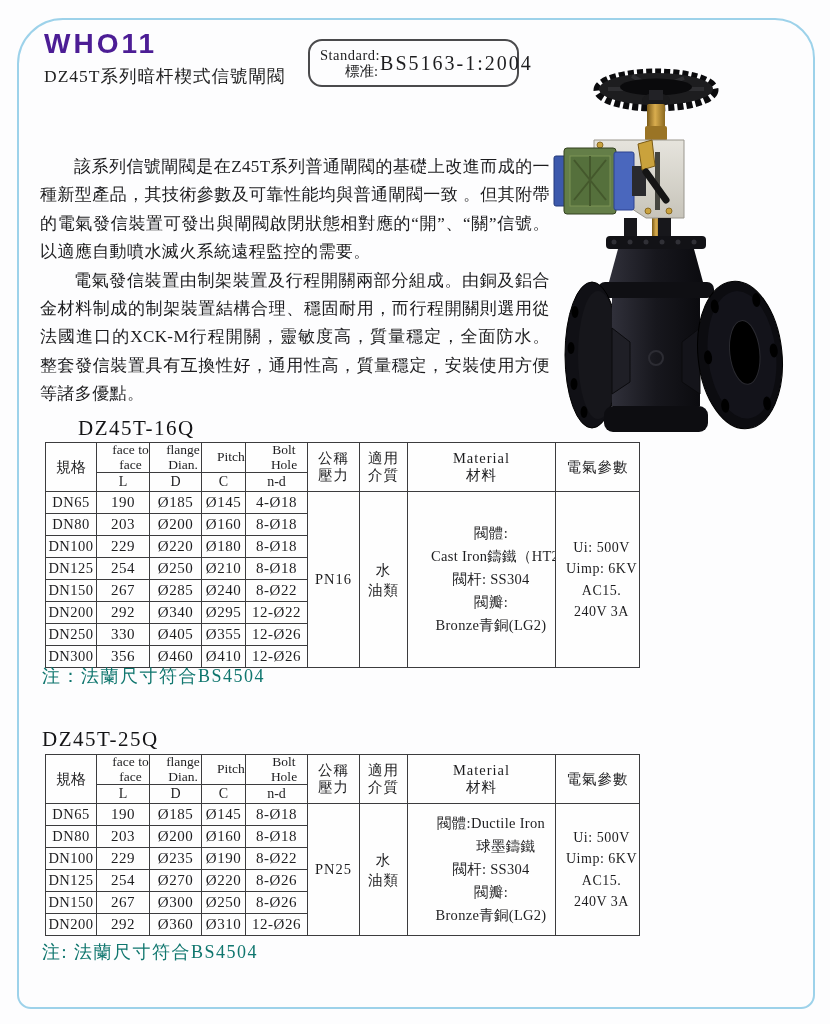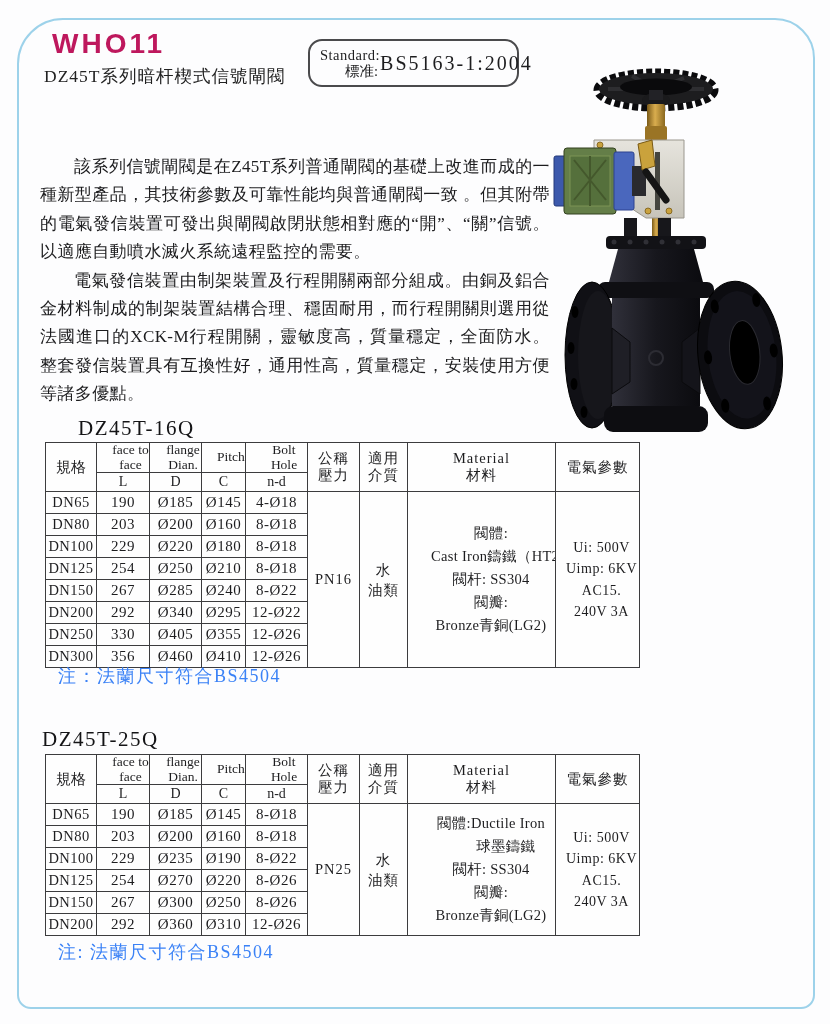--- a/index.html
+++ b/index.html
@@ -14,21 +14,21 @@
     background:#fdfdfe; overflow:hidden;
   }
   .frame {
     position:absolute; left:17px; top:18px; right:15px; bottom:15px;
     border:2px solid #9dd2ea; border-radius:46px 40px 14px 14px;
     pointer-events:none;
   }
   .model-title {
     position:absolute; left:44px; top:28px;
     font-family:"Liberation Sans","DejaVu Sans",sans-serif;
-    font-weight:bold; font-size:28px; letter-spacing:3px; color:#be185d;margin-left:8px;
+    font-weight:bold; font-size:28px; letter-spacing:3px; color:#4c1d95;
   }
   .sub-title {
     position:absolute; left:44px; top:64px;
     font-size:17.5px; letter-spacing:1px; color:#222;
   }
   .standard-box {
     position:absolute; left:308px; top:39px; width:211px; height:48px;
     border:2px solid #4a4a4c; border-radius:14px;
     display:flex; align-items:center; padding:2px 8px 2px 10px;
   }
@@ -64,21 +64,21 @@
   tr.hrow1 th { height:27px; }
   td.c-spec { font-size:14.5px; letter-spacing:0.5px; }
   td.c-num { font-size:15px; letter-spacing:0.5px; }
   td.c-press { font-size:14.5px; letter-spacing:1px; }
   td.c-medium { font-size:14.5px; line-height:20px; white-space:pre-line; letter-spacing:1px; }
   td.c-material { text-align:left; padding:4px 4px 4px 9px; }
   td.c-material div { font-size:14.5px; line-height:23px; white-space:pre; letter-spacing:0.3px;margin-left:14px; }
   td.c-elec { text-align:left; padding-left:8px; }
   td.c-elec div { font-size:14px; line-height:21.5px; letter-spacing:0.5px; }
   .tbl-note {
-    position:absolute; left:58px; font-size:18px; letter-spacing:1.5px; color:#3b82f6;
+    position:absolute; left:42px; font-size:18px; letter-spacing:1.5px; color:#0f766e;
   }
   .tbl-note.t0 { top:664px; }
   .tbl-note.t1 { top:940px; }
 </style>
 </head>
 <body>
 
 <div class="page">
   <div class="frame"></div>
 

